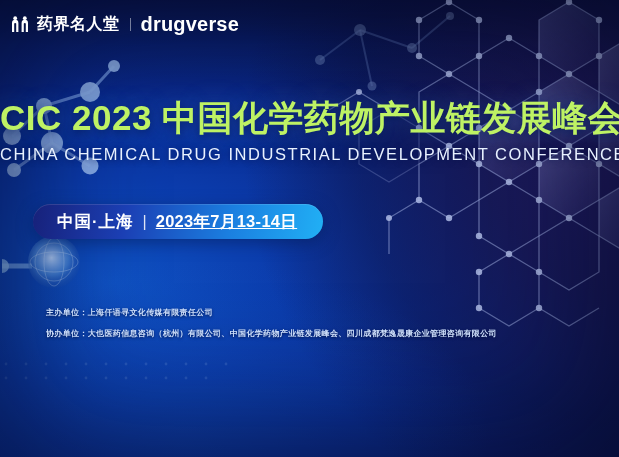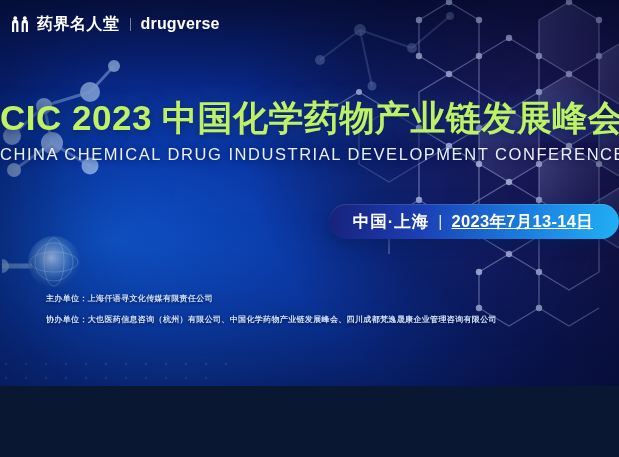--- a/index.html
+++ b/index.html
@@ -3,21 +3,21 @@
 <meta charset="utf-8">
 <style>
   html, body {
     margin: 0;
     padding: 0;
     background: #0a1733;
   }
   #banner {
     position: relative;
     width: 619px;
-    height: 386px;
+    height: 457px;
     overflow: hidden;
     font-family: "Liberation Sans", "DejaVu Sans", sans-serif;
     background: #0b2d8f;
   }
 
   
   .bg-base {
     position: absolute;
     inset: 0;
     background:
@@ -76,21 +76,21 @@
     white-space: nowrap;
   }
   .logo-div {
     width: 1px;
     height: 13px;
     background: rgba(255,255,255,0.45);
     margin: 0 3px;
   }
   .logo-en {
     color: #ffffff;
-    font-size: 16px;
+    font-size: 20px;
     font-weight: 700;
     letter-spacing: 0.2px;
     line-height: 1;
     white-space: nowrap;
   }
 
   
   .headline-wrap {
     position: absolute;
     left: 0;
@@ -119,22 +119,23 @@
     text-shadow: 0 1px 6px rgba(0,16,70,0.8);
   }
 
   
   .badge-wrap {
     position: absolute;
     left: 0;
     right: 0;
     top: 204px;
     display: flex;
-    justify-content: flex-end;
+    justify-content: flex-start;
     z-index: 5;
+    padding-left: 33px;
   }
   .badge {
     display: flex;
     align-items: center;
     gap: 9px;
     height: 35px;
     padding: 0 26px 0 24px;
     border-radius: 18px;
     background: linear-gradient(100deg, #17217a 0%, #1b3fb4 32%, #1b7fe0 68%, #21b0f5 100%);
     box-shadow: 0 4px 16px rgba(6,30,90,0.55), inset 0 1px 0 rgba(255,255,255,0.12);
@@ -159,21 +160,21 @@
     font-weight: 700;
     letter-spacing: 0.3px;
     line-height: 1;
     text-decoration: underline;
   }
 
   
   .orgs {
     position: absolute;
     left: 46px;
-    top: 295px;
+    top: 309px;
     z-index: 5;
   }
   .org-line {
     color: #cfe0fb;
     font-size: 8px;
     font-weight: 700;
     letter-spacing: 0.35px;
     line-height: 1;
     white-space: nowrap;
     margin-bottom: 13px;

